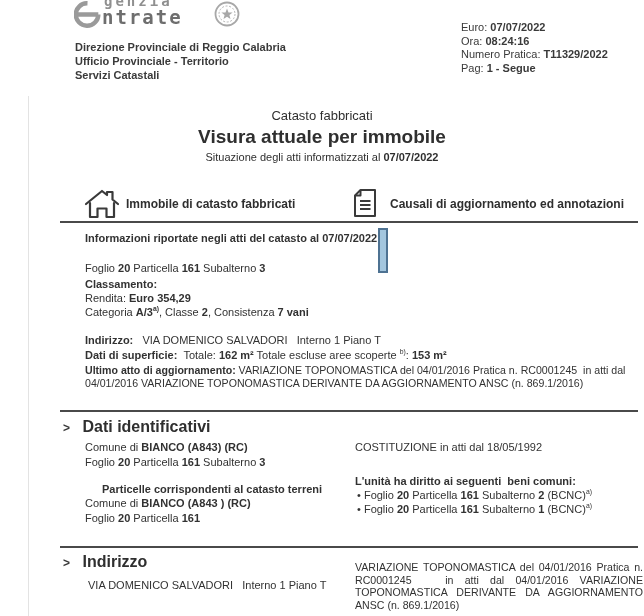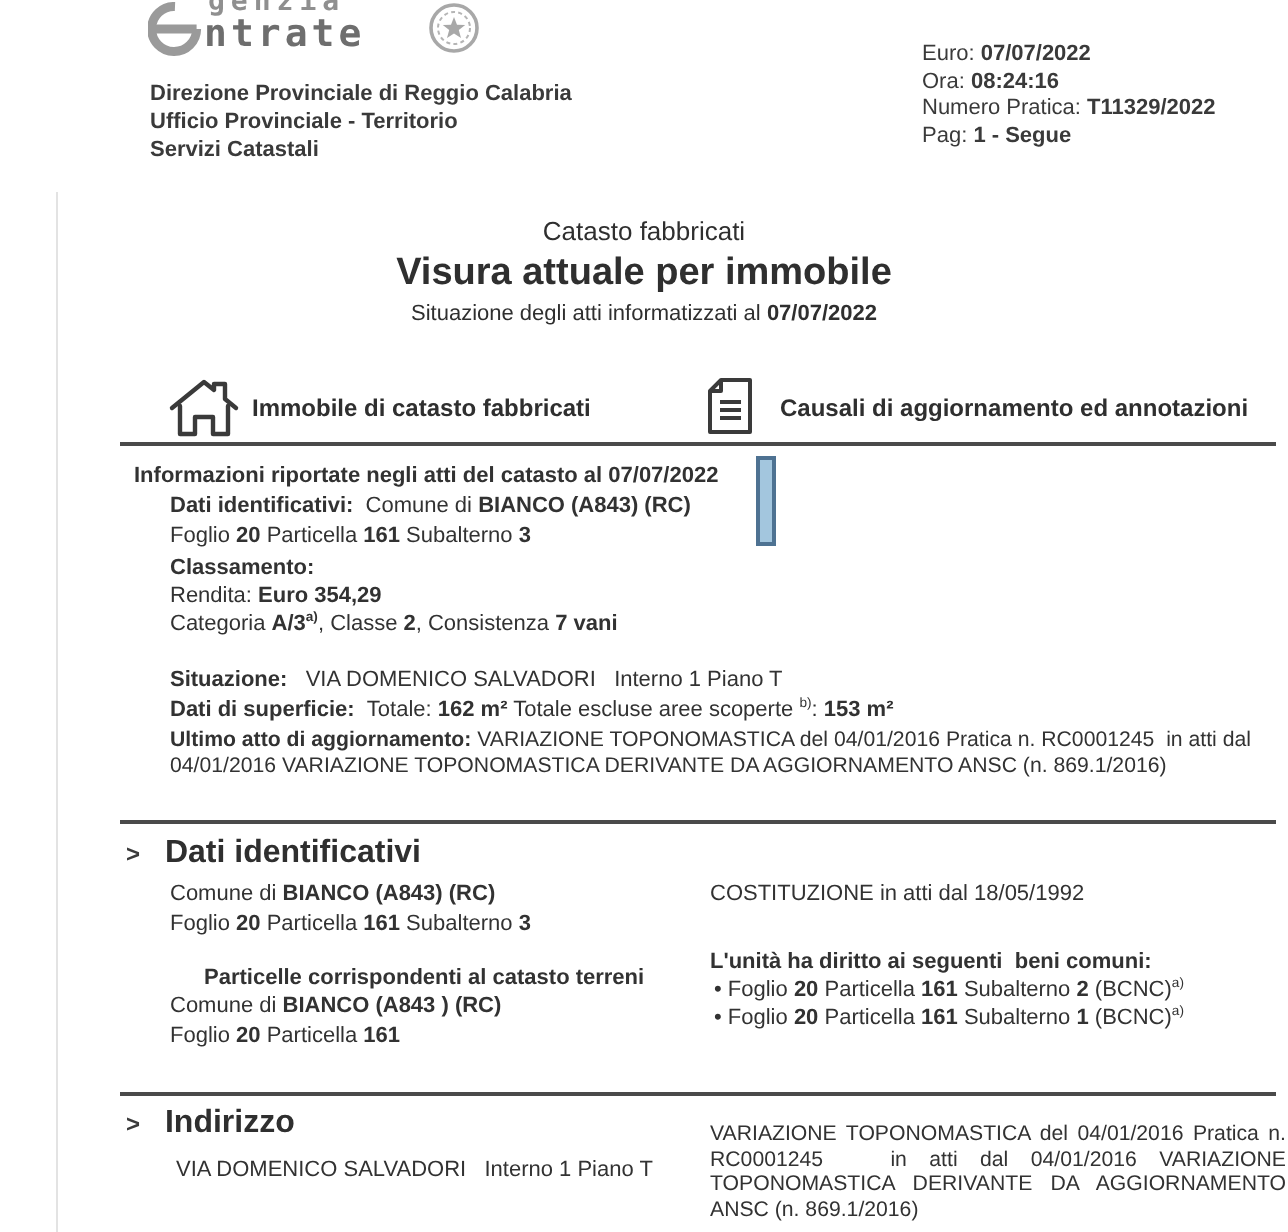--- a/index.html
+++ b/index.html
@@ -98,30 +98,29 @@
       <path d="M8.5 2 V7.5 H3"></path>
       <line x1="8" y1="13" x2="18.5" y2="13"></line>
       <line x1="8" y1="17" x2="18.5" y2="17"></line>
       <line x1="8" y1="21" x2="18.5" y2="21"></line>
     </svg>
   </div>
   <div class="abs secbar-label" style="left:390px;top:197px;">Causali di aggiornamento ed annotazioni</div>
 
   <div class="abs divider" style="top:221px;"></div>
 
-  <div class="line rich" style="left:67px;top:231px;"><span class="b">Informazioni riportate negli atti del catasto al 07/07/2022</span></div>
-  <div class="line rich" style="left:85px;top:246px;"><span class="b">Dati identificativi:  </span><span>Comune di </span><span class="b">BIANCO (A843) (RC)</span></div>
+  <div class="line rich" style="left:85px;top:231px;"><span class="b">Informazioni riportate negli atti del catasto al 07/07/2022</span></div>
   <div class="line rich" style="left:85px;top:261px;"><span>Foglio </span><span class="b">20</span><span> Particella </span><span class="b">161</span><span> Subalterno </span><span class="b">3</span></div>
   <div class="line rich" style="left:85px;top:277px;"><span class="b">Classamento:</span></div>
   <div class="line rich" style="left:85px;top:291px;"><span>Rendita: </span><span class="b">Euro 354,29</span></div>
   <div class="line rich" style="left:85px;top:305px;"><span>Categoria </span><span class="b">A/3</span><sup class="b">a)</sup><span>, Classe </span><span class="b">2</span><span>, Consistenza </span><span class="b">7 vani</span></div>
 
   <div class="abs bar-highlight"></div>
 
-  <div class="line rich" style="left:85px;top:333px;"><span class="b">Situazione:   </span><span>VIA DOMENICO SALVADORI   Interno 1 Piano T</span></div>
+  <div class="line rich" style="left:85px;top:333px;"><span class="b">Indirizzo:   </span><span>VIA DOMENICO SALVADORI   Interno 1 Piano T</span></div>
   <div class="line rich" style="left:85px;top:348px;"><span class="b">Dati di superficie:  </span><span>Totale: </span><span class="b">162 m²</span><span> Totale escluse aree scoperte </span><sup>b)</sup><span>: </span><span class="b">153 m²</span></div>
   <div class="abs small-block rich" style="left:85px;top:364px;width:556px;"><span class="b">Ultimo atto di aggiornamento: </span><span>VARIAZIONE TOPONOMASTICA del 04/01/2016 Pratica n. RC0001245  in atti dal 04/01/2016 VARIAZIONE TOPONOMASTICA DERIVANTE DA AGGIORNAMENTO ANSC (n. 869.1/2016)</span></div>
 
   <div class="abs divider" style="top:410px;"></div>
   <div class="abs" style="left:63px;top:418px;">
     <span class="chev">&gt;</span>
     <span class="sec-head" style="margin-left:8px;">Dati identificativi</span>
   </div>
 
   <div class="line rich" style="left:85px;top:440px;"><span>Comune di </span><span class="b">BIANCO (A843) (RC)</span></div>

